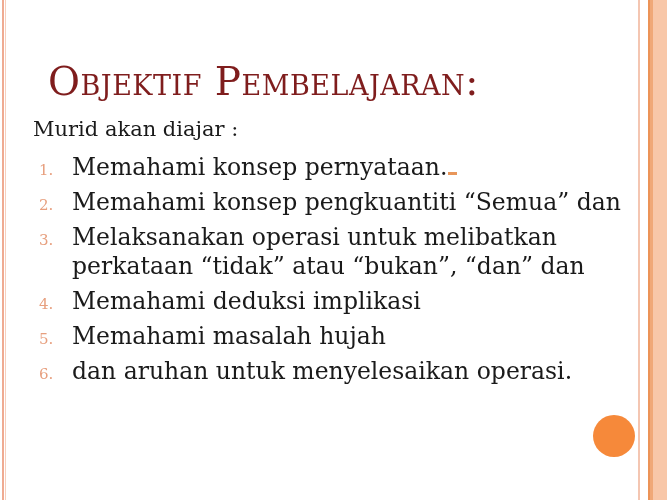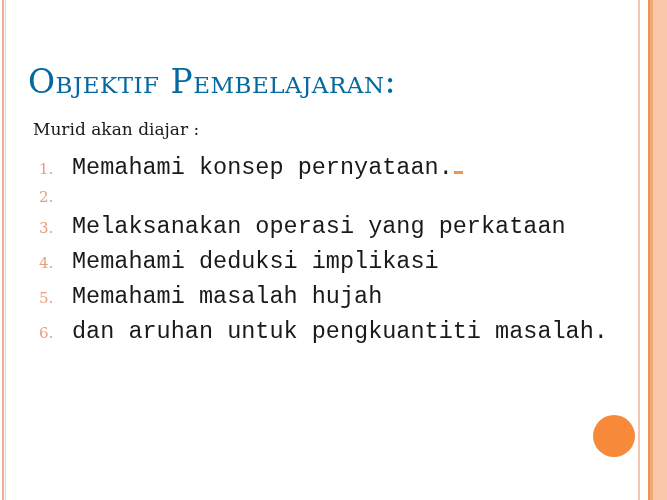--- a/index.html
+++ b/index.html
@@ -46,58 +46,58 @@
   }
   .accent-circle {
     position: absolute;
     left: 593px; top: 415px;
     width: 42px; height: 42px;
     border-radius: 50%;
     background: #f6893a;
   }
   .slide-title {
     position: absolute;
-    left: 28px; top: 60px;
-    font-size: 33px;
+    left: 48px; top: 60px;
+    font-size: 39px;
     line-height: 44px;
     font-variant: small-caps;
     font-variant-caps: small-caps;
-    color: #0369a1;
+    color: #7f1d1d;
     letter-spacing: 0.5px;
     white-space: nowrap;
   }
   .content {
     position: absolute;
     left: 33px; top: 114px;
     width: 585px;
     color: #1a1a1a;
   }
   .intro {
-    font-size: 17px;
+    font-size: 21px;
     line-height: 30px;
     margin-bottom: 9px;
   }
   .li {
     display: flex;
     align-items: baseline;
     margin-bottom: 6px;
   }
   .num {
     flex: 0 0 39px;
     padding-left: 6px;
     box-sizing: border-box;
     font-size: 15px;
     color: #e79f7e;
   }
   .li-text {
     flex: 1 1 auto;
     font-size: 23.5px;
     line-height: 29px;
   }
-  .line { white-space: nowrap; font-family: Liberation Mono, monospace; }
+  .line { white-space: nowrap; }
   .link-underline {
     display: inline-block;
     width: 9px;
     height: 3px;
     margin-left: 1px;
     background: #e8965a;
     vertical-align: baseline;
   }
 </style>
 </head>
@@ -120,45 +120,47 @@
     <div class="li">
       <span class="num">1.</span>
       <div class="li-text">
         <div class="line"><span>Memahami konsep pernyataan.</span><span class="link-underline"></span></div>
       </div>
     </div>
 
     <div class="li">
       <span class="num">2.</span>
       <div class="li-text">
+        <div class="line">Memahami konsep pengkuantiti “Semua” dan</div>
       </div>
     </div>
 
     <div class="li">
       <span class="num">3.</span>
       <div class="li-text">
-        <div class="line">Melaksanakan operasi yang perkataan</div>
+        <div class="line">Melaksanakan operasi untuk melibatkan</div>
+        <div class="line">perkataan “tidak” atau “bukan”, “dan” dan</div>
       </div>
     </div>
 
     <div class="li">
       <span class="num">4.</span>
       <div class="li-text">
         <div class="line">Memahami deduksi implikasi</div>
       </div>
     </div>
 
     <div class="li">
       <span class="num">5.</span>
       <div class="li-text">
         <div class="line">Memahami masalah hujah</div>
       </div>
     </div>
 
     <div class="li">
       <span class="num">6.</span>
       <div class="li-text">
-        <div class="line">dan aruhan untuk pengkuantiti masalah.</div>
+        <div class="line">dan aruhan untuk menyelesaikan operasi.</div>
       </div>
     </div>
 
   </div>
 </div>
 
 </body></html>

